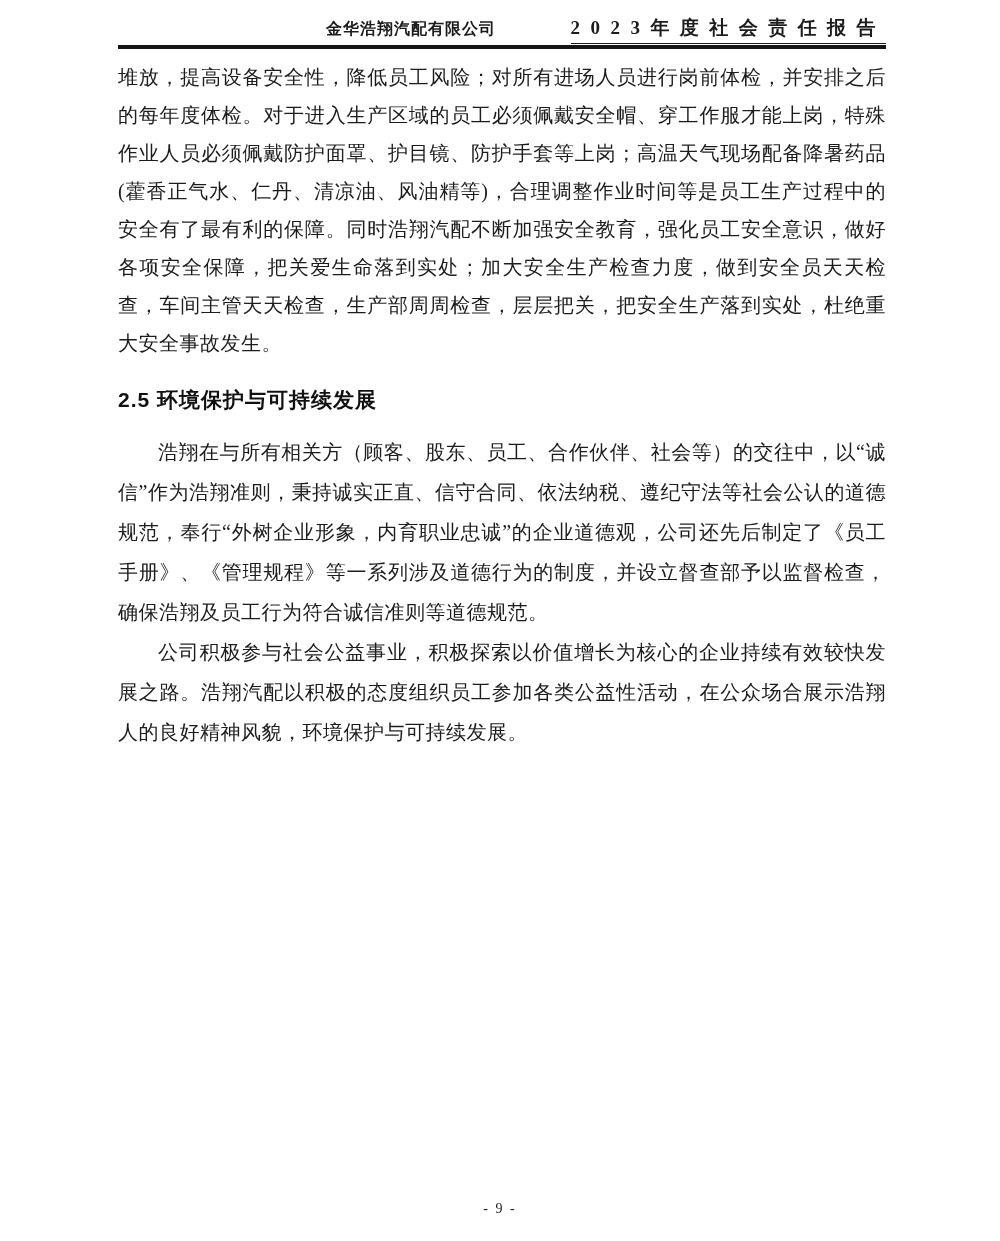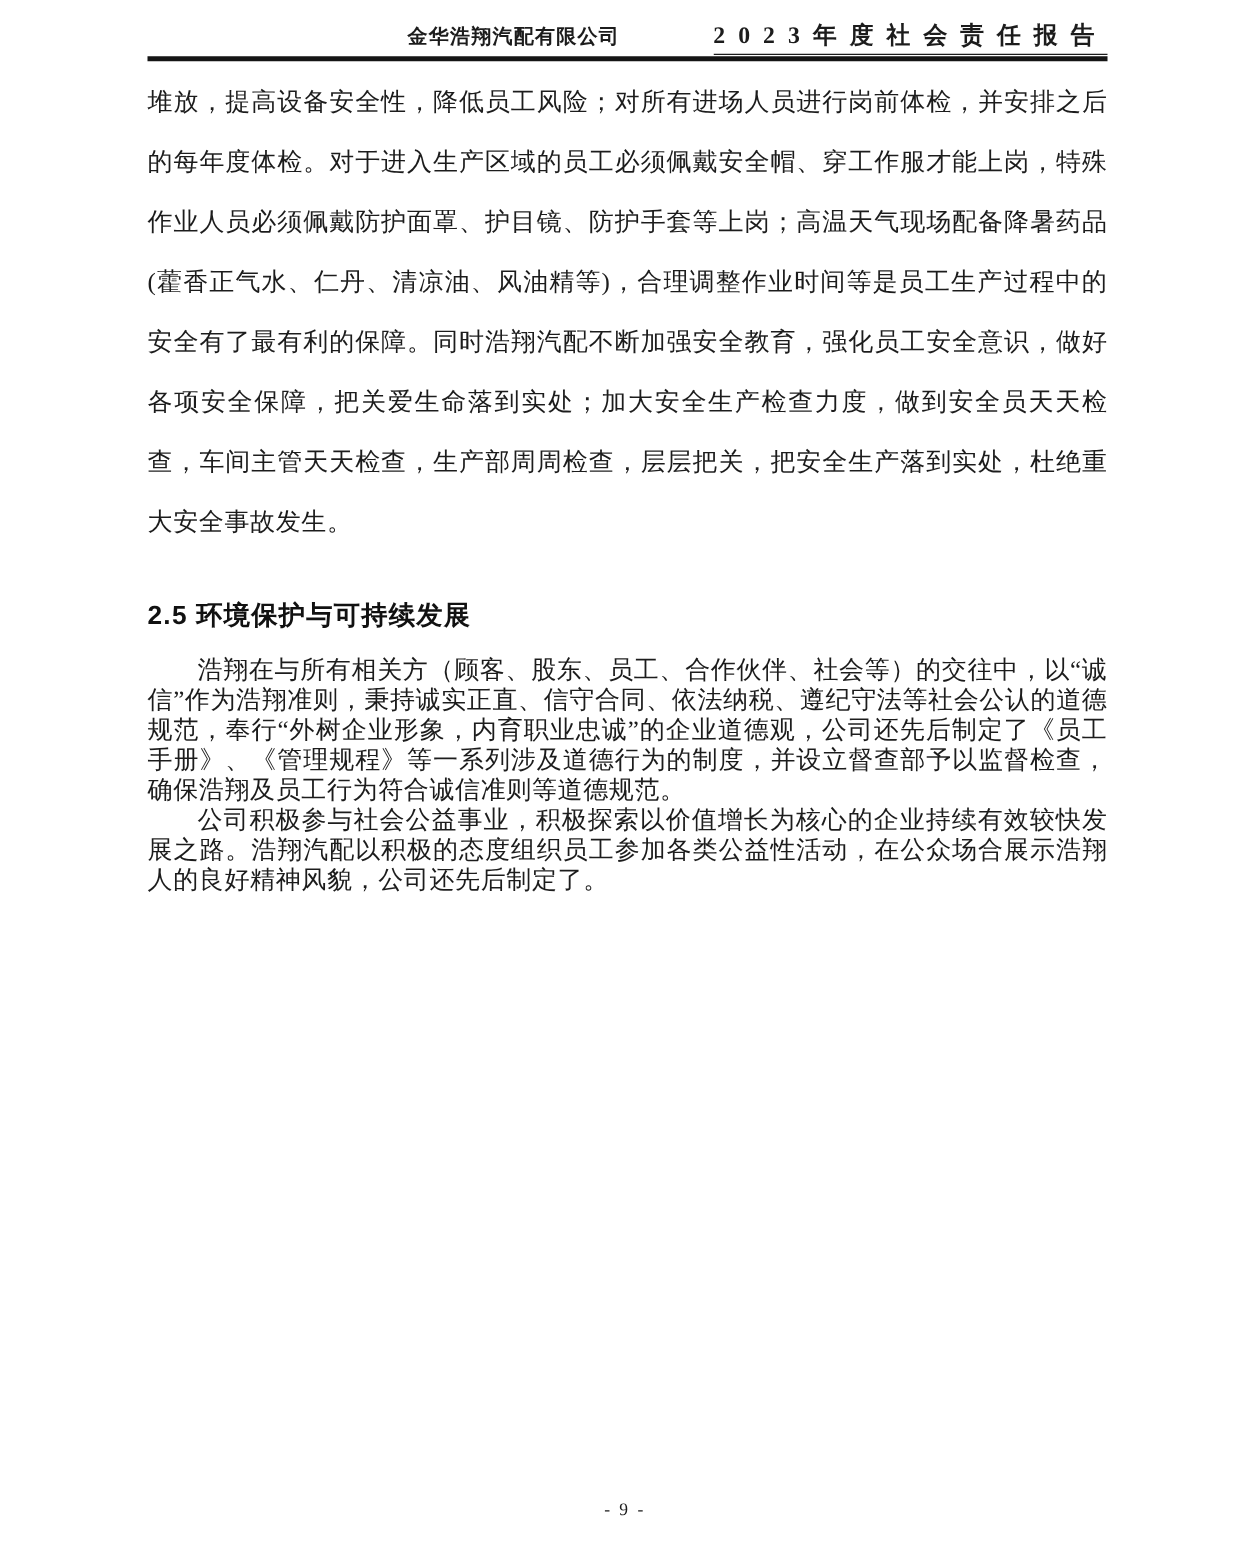--- a/index.html
+++ b/index.html
@@ -51,32 +51,32 @@
     margin-top: 1px;
   }
   
   .bodytext { margin-top: 9px; }
   p.para {
     font-size: 20px;
     letter-spacing: 0.5px;
     text-align: justify;
     color: #1c1c1c;
   }
-  p.cont { line-height: 48px; text-indent: 0; }
+  p.cont { line-height: 38px; text-indent: 0; }
   p.ind { text-indent: 2em; }
   .sec25 p { line-height: 42px; }
-  .sec26 p { line-height: 24px; }
+  .sec26 p { line-height: 40px; }
   h2.sec-heading {
     font-family: "Liberation Sans", "DejaVu Sans", sans-serif;
     font-weight: bold;
     font-size: 21px;
     letter-spacing: 1px;
     color: #111;
   }
-  .h25 { margin-top: 36px; margin-bottom: 18px; }
+  .h25 { margin-top: 24px; margin-bottom: 18px; }
   .h26 { margin-top: 16px; margin-bottom: 16px; }
   
   .footer {
     position: absolute;
     left: 0;
     right: 0;
     bottom: 24px;
     text-align: center;
     font-size: 14px;
     letter-spacing: 2px;
@@ -98,20 +98,20 @@
     <div class="bodytext">
 
       <p class="para cont">堆放，提高设备安全性，降低员工风险；对所有进场人员进行岗前体检，并安排之后的每年度体检。对于进入生产区域的员工必须佩戴安全帽、穿工作服才能上岗，特殊作业人员必须佩戴防护面罩、护目镜、防护手套等上岗；高温天气现场配备降暑药品(藿香正气水、仁丹、清凉油、风油精等)，合理调整作业时间等是员工生产过程中的安全有了最有利的保障。同时浩翔汽配不断加强安全教育，强化员工安全意识，做好各项安全保障，把关爱生命落到实处；加大安全生产检查力度，做到安全员天天检查，车间主管天天检查，生产部周周检查，层层把关，把安全生产落到实处，杜绝重大安全事故发生。</p>
 
       <div class="sec25">
         <h2 class="sec-heading h25">2.5 环境保护与可持续发展</h2>
       </div>
 
       <div class="sec26">
         <p class="para ind">浩翔在与所有相关方（顾客、股东、员工、合作伙伴、社会等）的交往中，以“诚信”作为浩翔准则，秉持诚实正直、信守合同、依法纳税、遵纪守法等社会公认的道德规范，奉行“外树企业形象，内育职业忠诚”的企业道德观，公司还先后制定了《员工手册》、《管理规程》等一系列涉及道德行为的制度，并设立督查部予以监督检查，确保浩翔及员工行为符合诚信准则等道德规范。</p>
-        <p class="para ind">公司积极参与社会公益事业，积极探索以价值增长为核心的企业持续有效较快发展之路。浩翔汽配以积极的态度组织员工参加各类公益性活动，在公众场合展示浩翔人的良好精神风貌，公司还先后制定了。</p>
+        <p class="para ind">公司积极参与社会公益事业，积极探索以价值增长为核心的企业持续有效较快发展之路。浩翔汽配以积极的态度组织员工参加各类公益性活动，在公众场合展示浩翔人的良好精神风貌，环境保护与可持续发展。</p>
       </div>
 
     </div>
   </div>
 
   <div class="footer">- 9 -</div>
 </div>
 
 </body></html>

